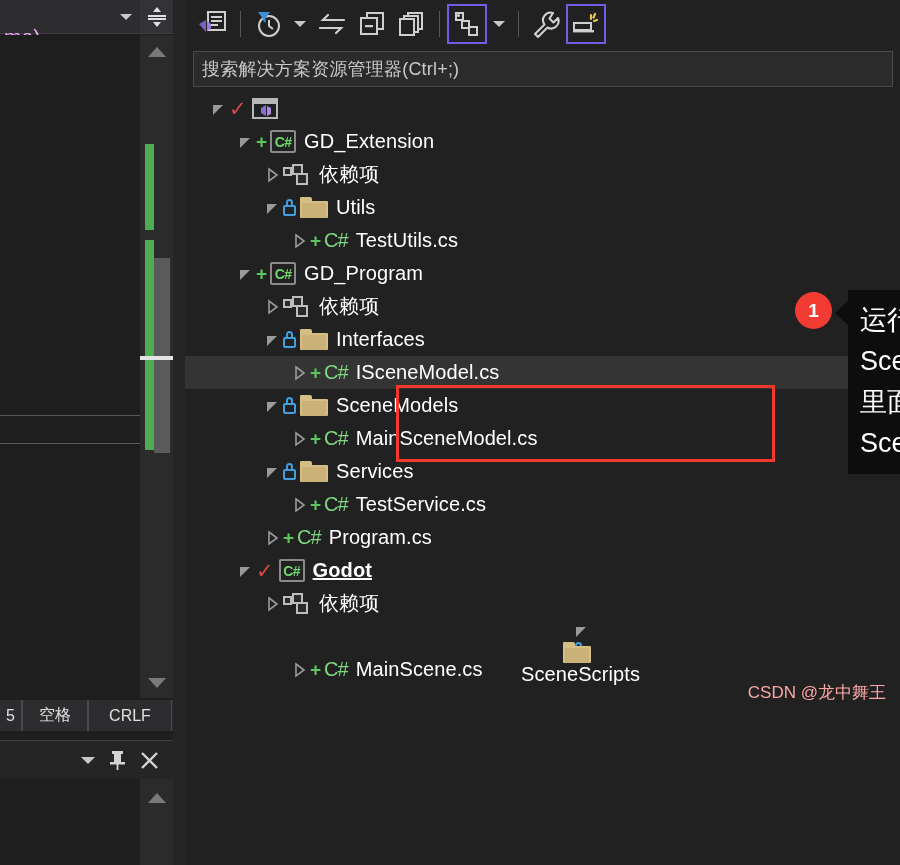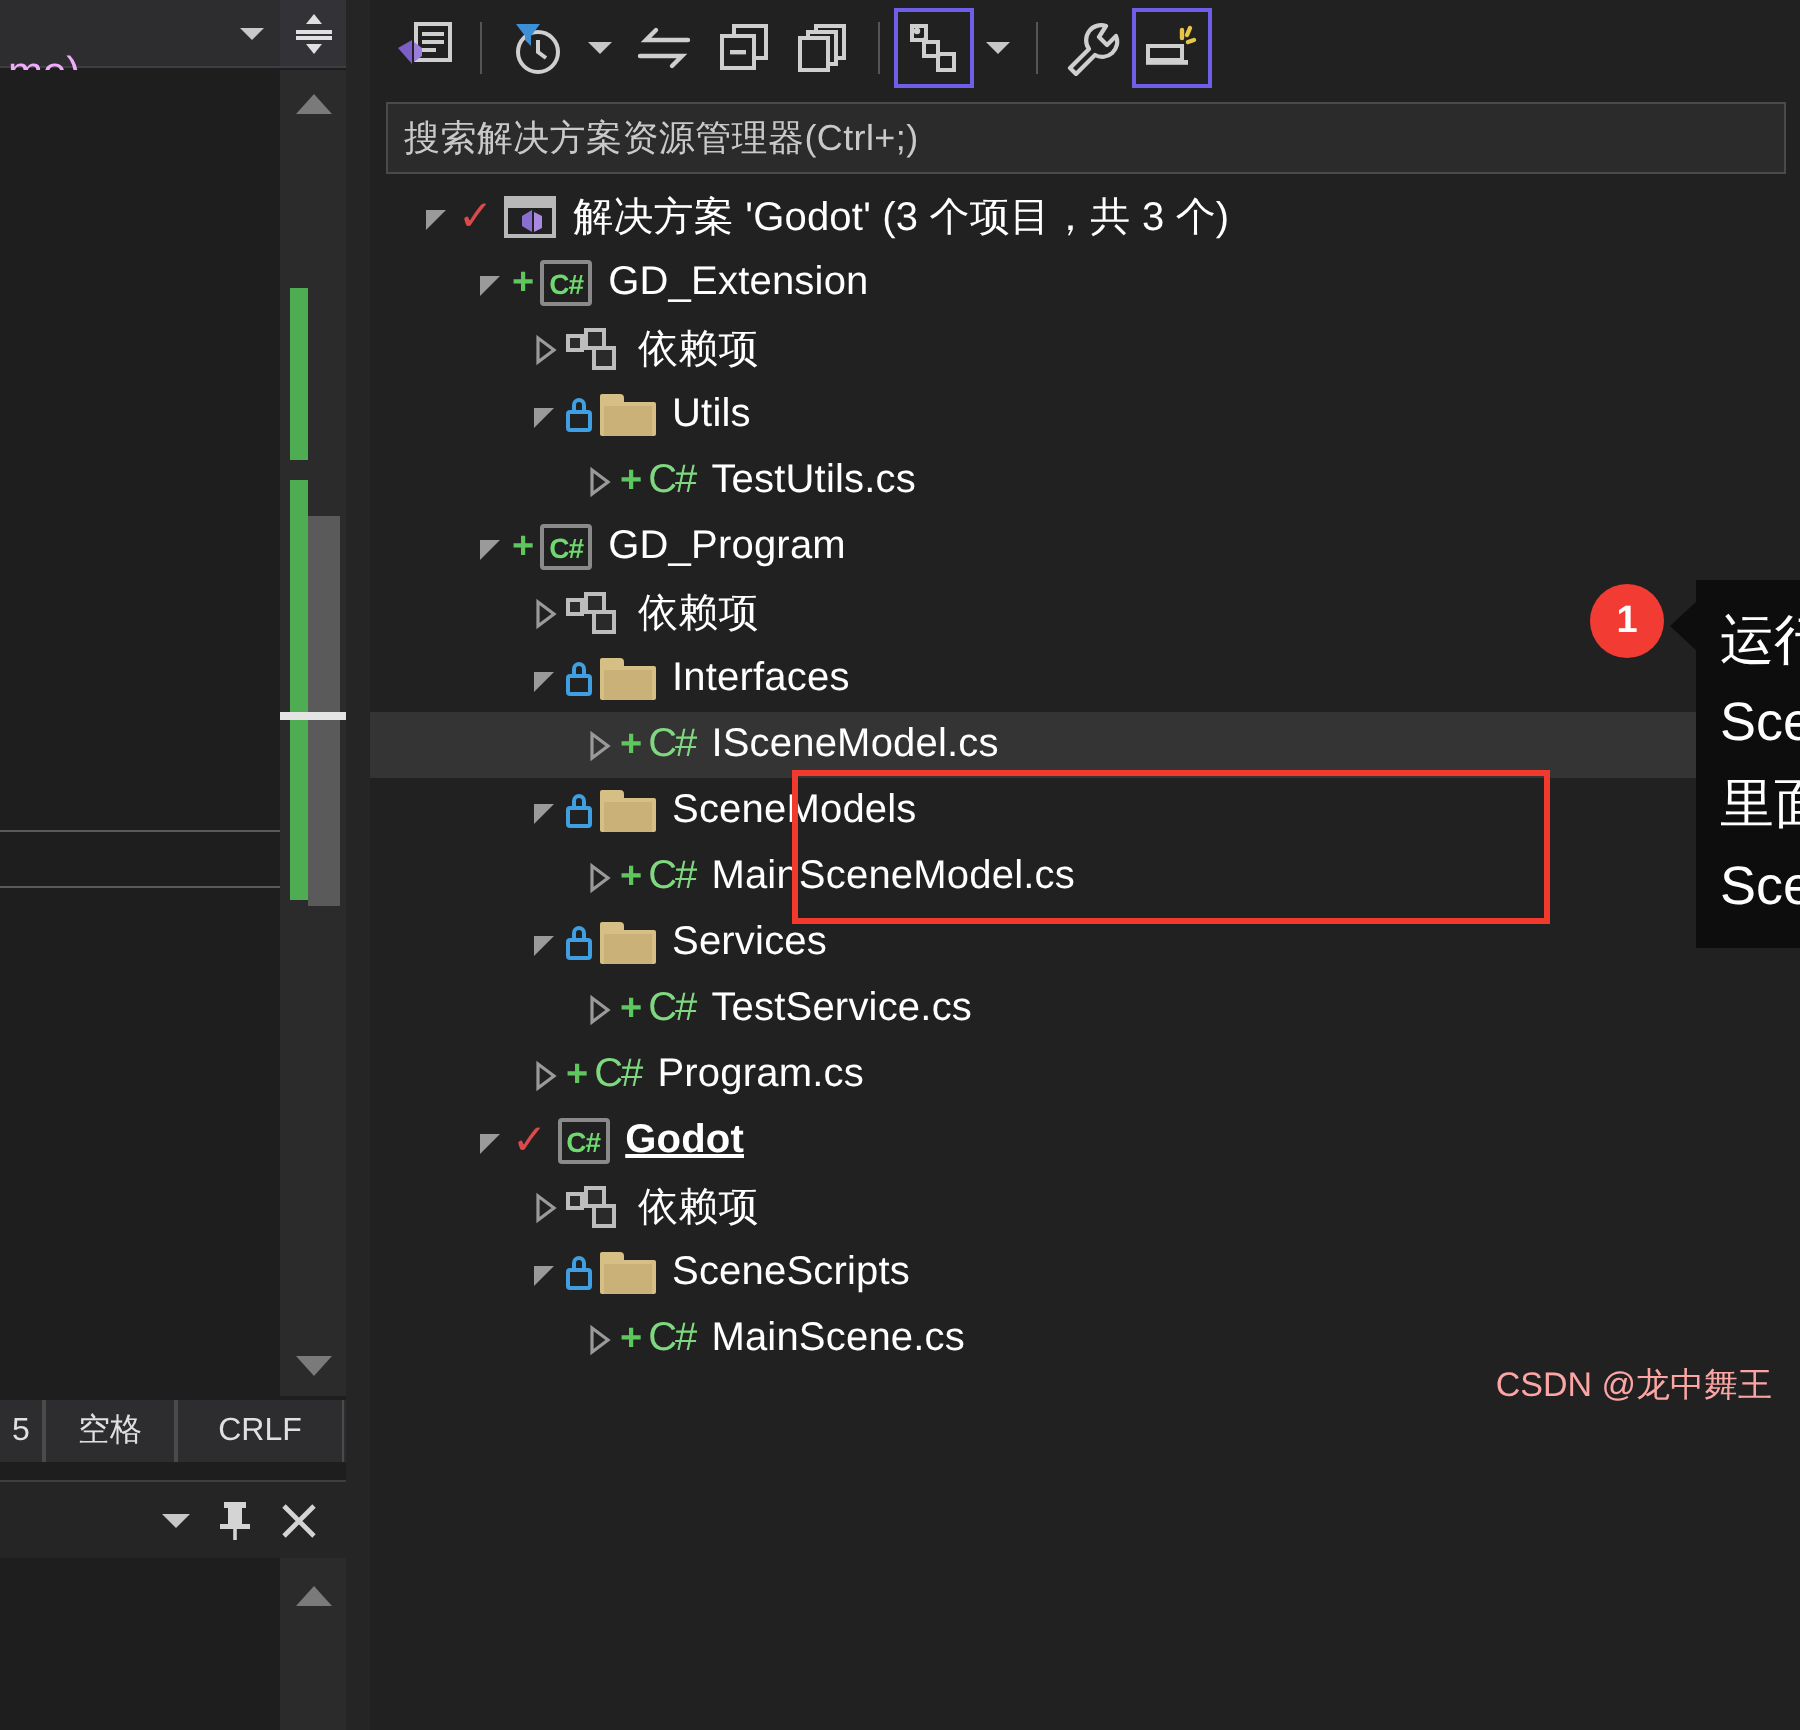--- a/index.html
+++ b/index.html
@@ -314,21 +314,20 @@
           </span>
           <span class="check">✓</span>
           <span class="icon-slot">
             <svg width="27" height="24" viewBox="0 0 27 24">
               <rect x="1" y="2" width="24" height="19" fill="none" stroke="#b8b8b8" stroke-width="2"></rect>
               <rect x="1" y="2" width="24" height="5" fill="#b8b8b8"></rect>
               <path d="M9 11 L14 8 V19 L9 16 Z" fill="#8b6fd0"></path>
               <path d="M15 9 L19 11 V17 L15 19 Z" fill="#a98ae0"></path>
             </svg>
           </span>
-          <span class="row-label">解决方案 'Godot' (3 个项目，共 3 个)</span>
         </div>
         <div class="row" style="padding-left: 49px;">
           <span class="exp">
             <svg width="16" height="16" viewBox="0 0 16 16">
               <path d="M3 4 L13 4 L3 14 Z" fill="#9a9a9a"></path>
             </svg>
           </span>
           <span class="plus">+</span>
           <span class="icon-slot">
             <span class="cs-box">C#</span>
@@ -529,21 +528,21 @@
           </span>
           <span class="icon-slot">
             <span class="dep-ico">
               <i class="s1"></i>
               <i class="s2"></i>
               <i class="s3"></i>
             </span>
           </span>
           <span class="row-label">依赖项</span>
         </div>
-        <div class="row" style="padding-left: 76px;">
+        <div class="row" style="padding-left: 76px; flex-direction: column;">
           <span class="exp">
             <svg width="16" height="16" viewBox="0 0 16 16">
               <path d="M3 4 L13 4 L3 14 Z" fill="#9a9a9a"></path>
             </svg>
           </span>
           <span class="lock">
             <span class="shackle"></span>
             <span class="bodyl"></span>
           </span>
           <span class="icon-slot">

